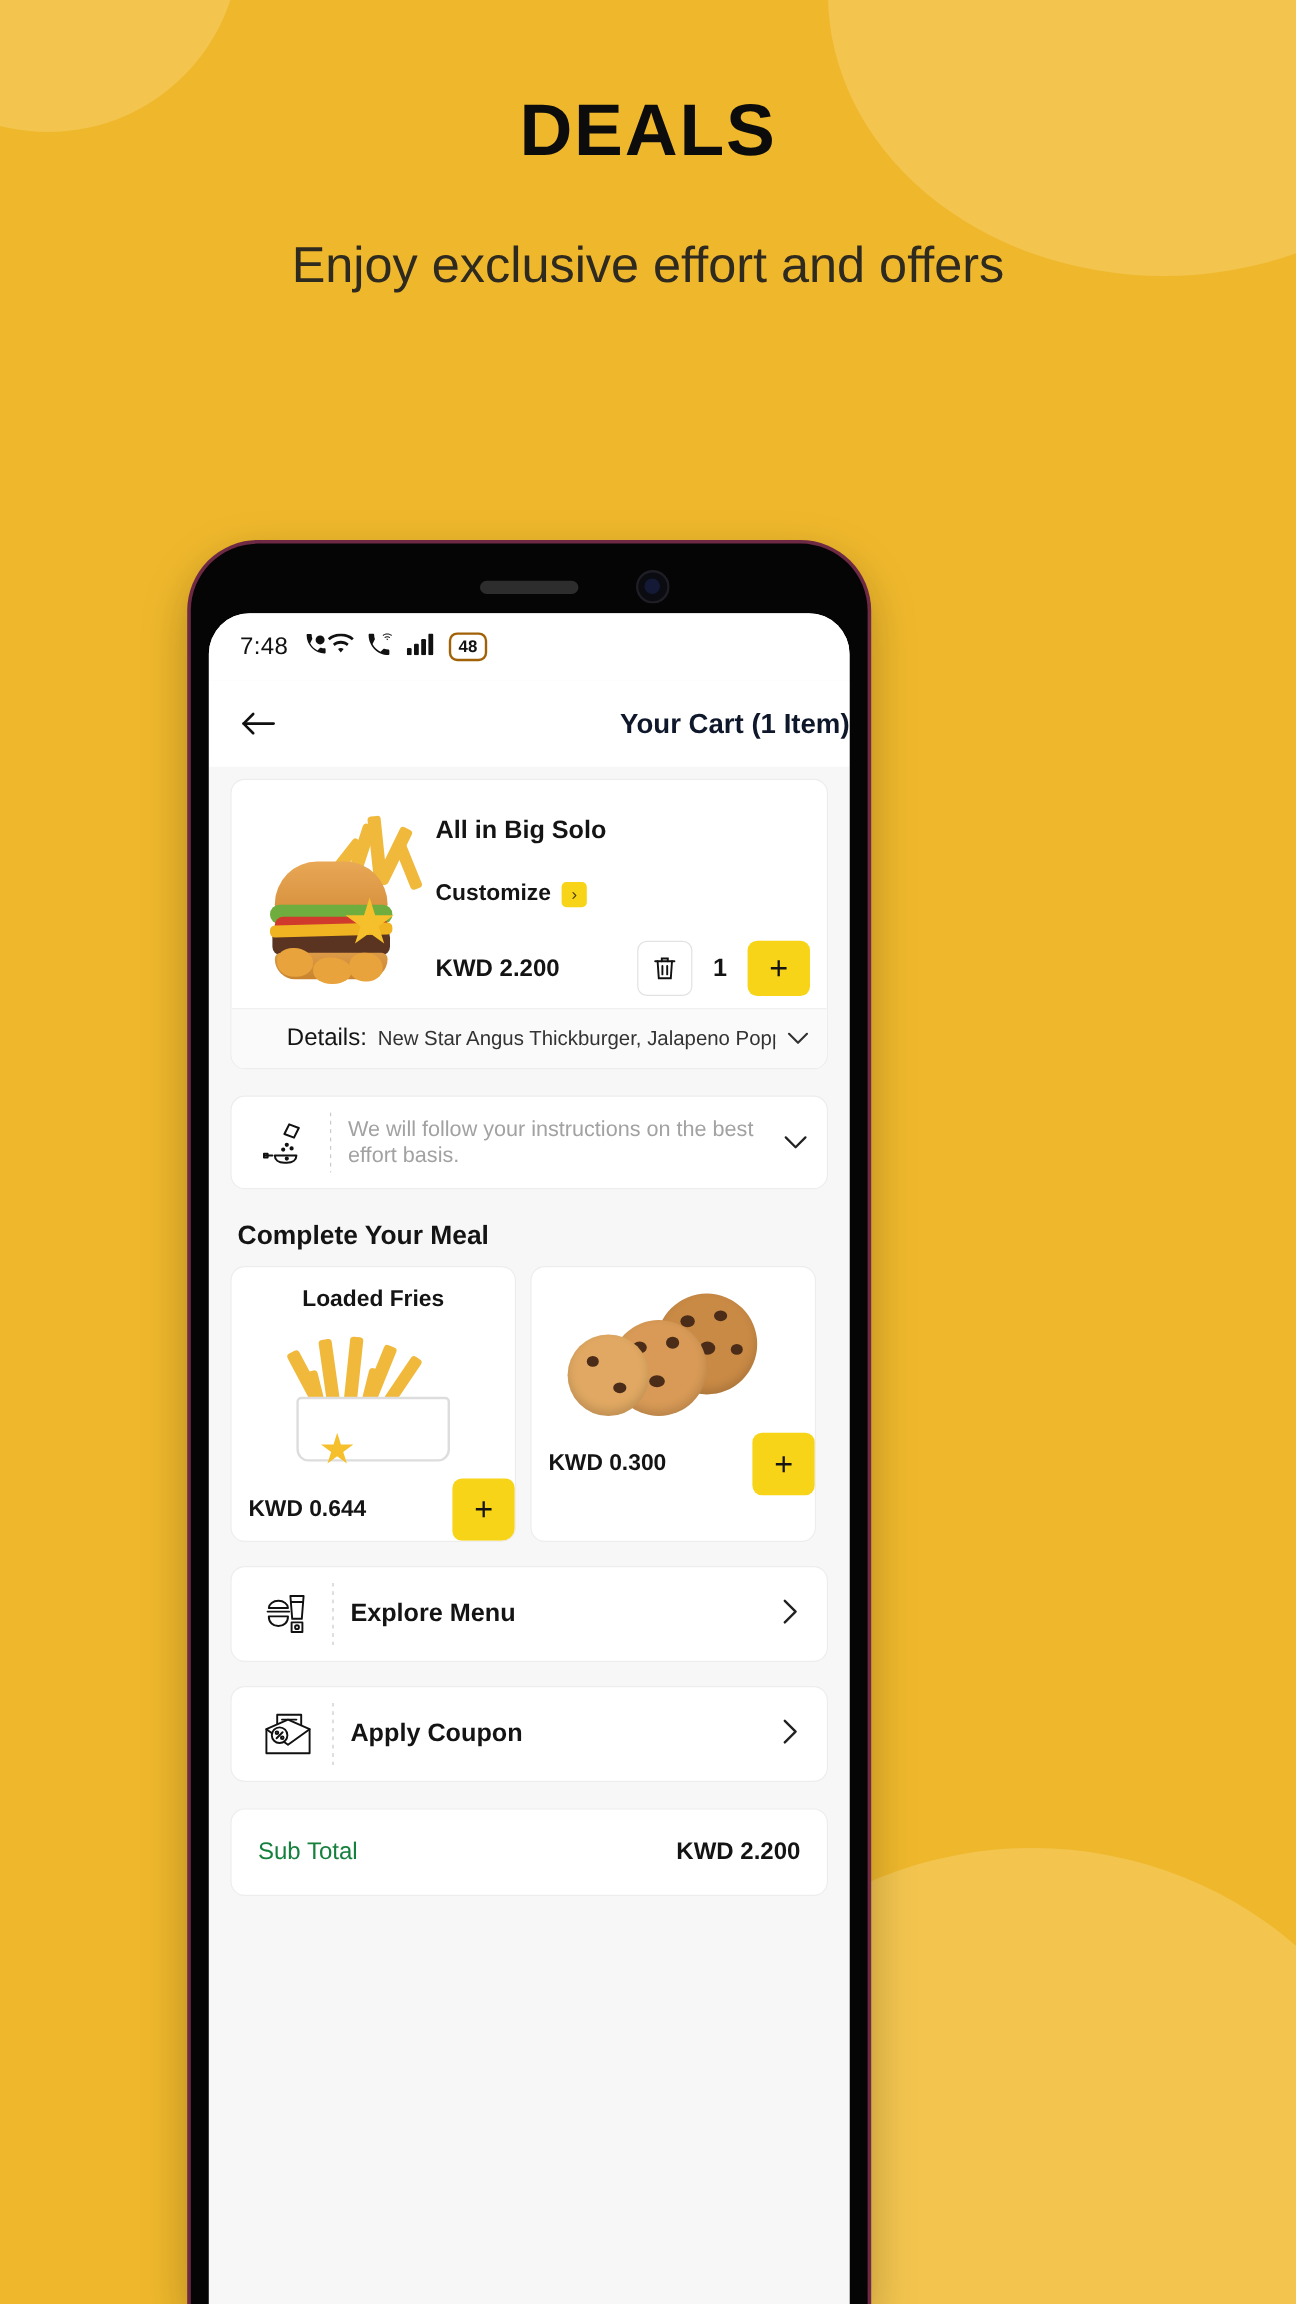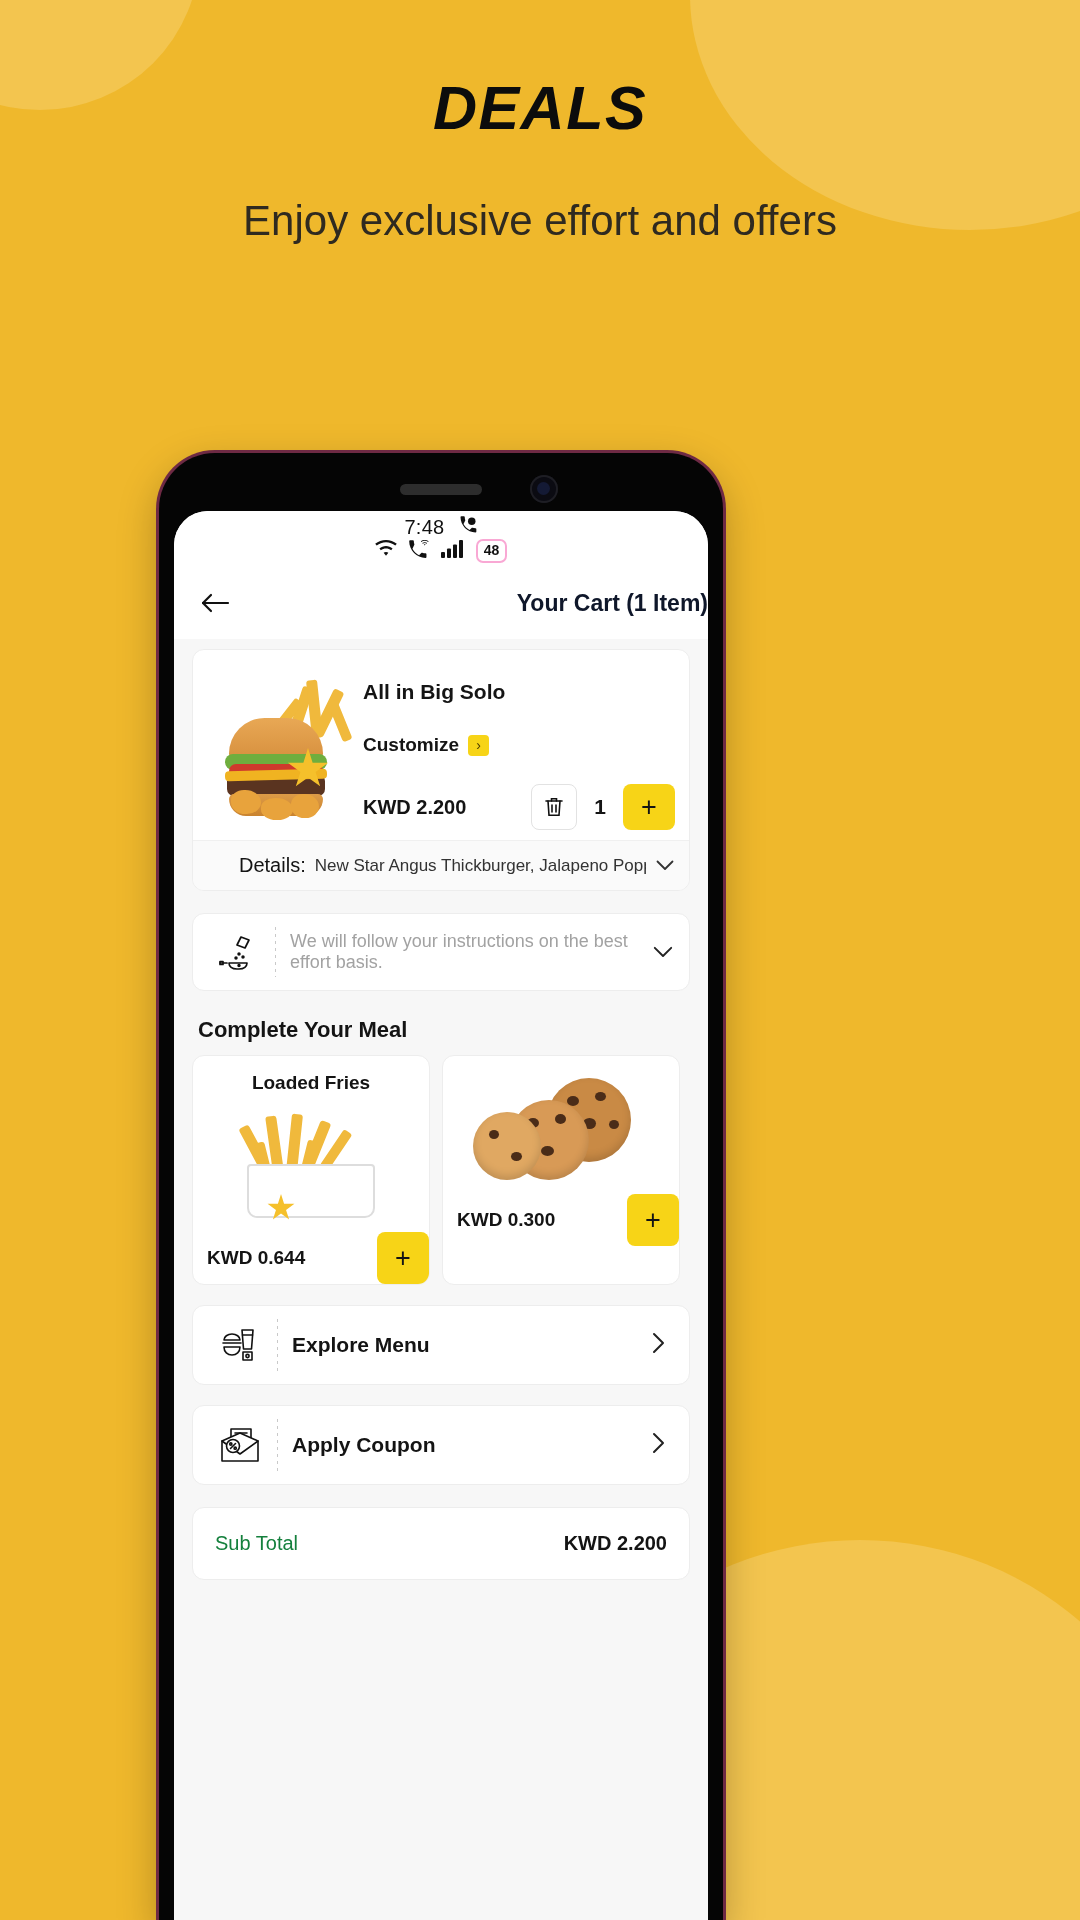--- a/index.html
+++ b/index.html
@@ -15,21 +15,21 @@
     border-radius:50%;background:#f3c54f;}
   .bg-blob-tr{position:absolute;right:-170px;top:-240px;width:560px;height:470px;
     border-radius:50%;background:#f3c54f;}
   .bg-blob-br{position:absolute;right:-110px;bottom:-260px;width:660px;height:640px;
     border-radius:50%;background:#f3c54f;}
 
   
   .hero{position:absolute;top:0;left:0;width:1080px;text-align:center;z-index:5;}
   .hero-title{
     font-size:61px;font-weight:bold;letter-spacing:1.5px;color:#0c0c0c;
-    margin-top:78px;line-height:1;font-style:italic;
+    margin-top:78px;line-height:1;
   }
   .hero-sub{
     font-size:42px;color:#2f2a20;line-height:1.45;margin-top:52px;
     width:640px;margin-left:auto;margin-right:auto;font-weight:400;
   }
 
   
   .phone{
     position:absolute;left:159px;top:453px;width:564px;height:1470px;
     background:#050505;border-radius:56px 56px 0 0;
@@ -44,25 +44,25 @@
   .notch-cam::after{content:"";position:absolute;left:7px;top:7px;width:13px;height:13px;
     border-radius:50%;background:#141a35;}
 
   
   .screen{
     position:absolute;left:15px;top:58px;width:534px;height:1412px;
     background:#f7f7f7;border-radius:34px 34px 0 0;overflow:hidden;
   }
 
   .statusbar{height:56px;background:#fff;display:flex;align-items:center;
-    padding:0 26px;justify-content:center;flex-direction:column;}
+    padding:0 26px;justify-content:flex-start;}
   .sb-left{display:flex;align-items:center;gap:13px;}
   .sb-time{font-size:20px;font-weight:500;color:#111;letter-spacing:.3px;}
   .sb-right{display:flex;align-items:center;gap:11px;}
-  .batt{border:2px solid #f9a8d4;border-radius:7px;padding:1px 6px;font-size:14px;
+  .batt{border:2px solid #a16207;border-radius:7px;padding:1px 6px;font-size:14px;
     font-weight:600;color:#111;line-height:1.25;}
 
   
   .appbar{height:72px;background:#fff;display:flex;align-items:center;
     padding:0 24px;position:relative;}
   .back-arrow{width:34px;height:34px;display:flex;align-items:center;justify-content:center;}
   .appbar-title{position:absolute;left:0;right:0;text-align:right;font-size:23px;
     font-weight:bold;color:#0f172a;pointer-events:none;}
 
   .scroll{height:1284px;overflow:hidden;background:#f7f7f7;padding:0 18px;}

